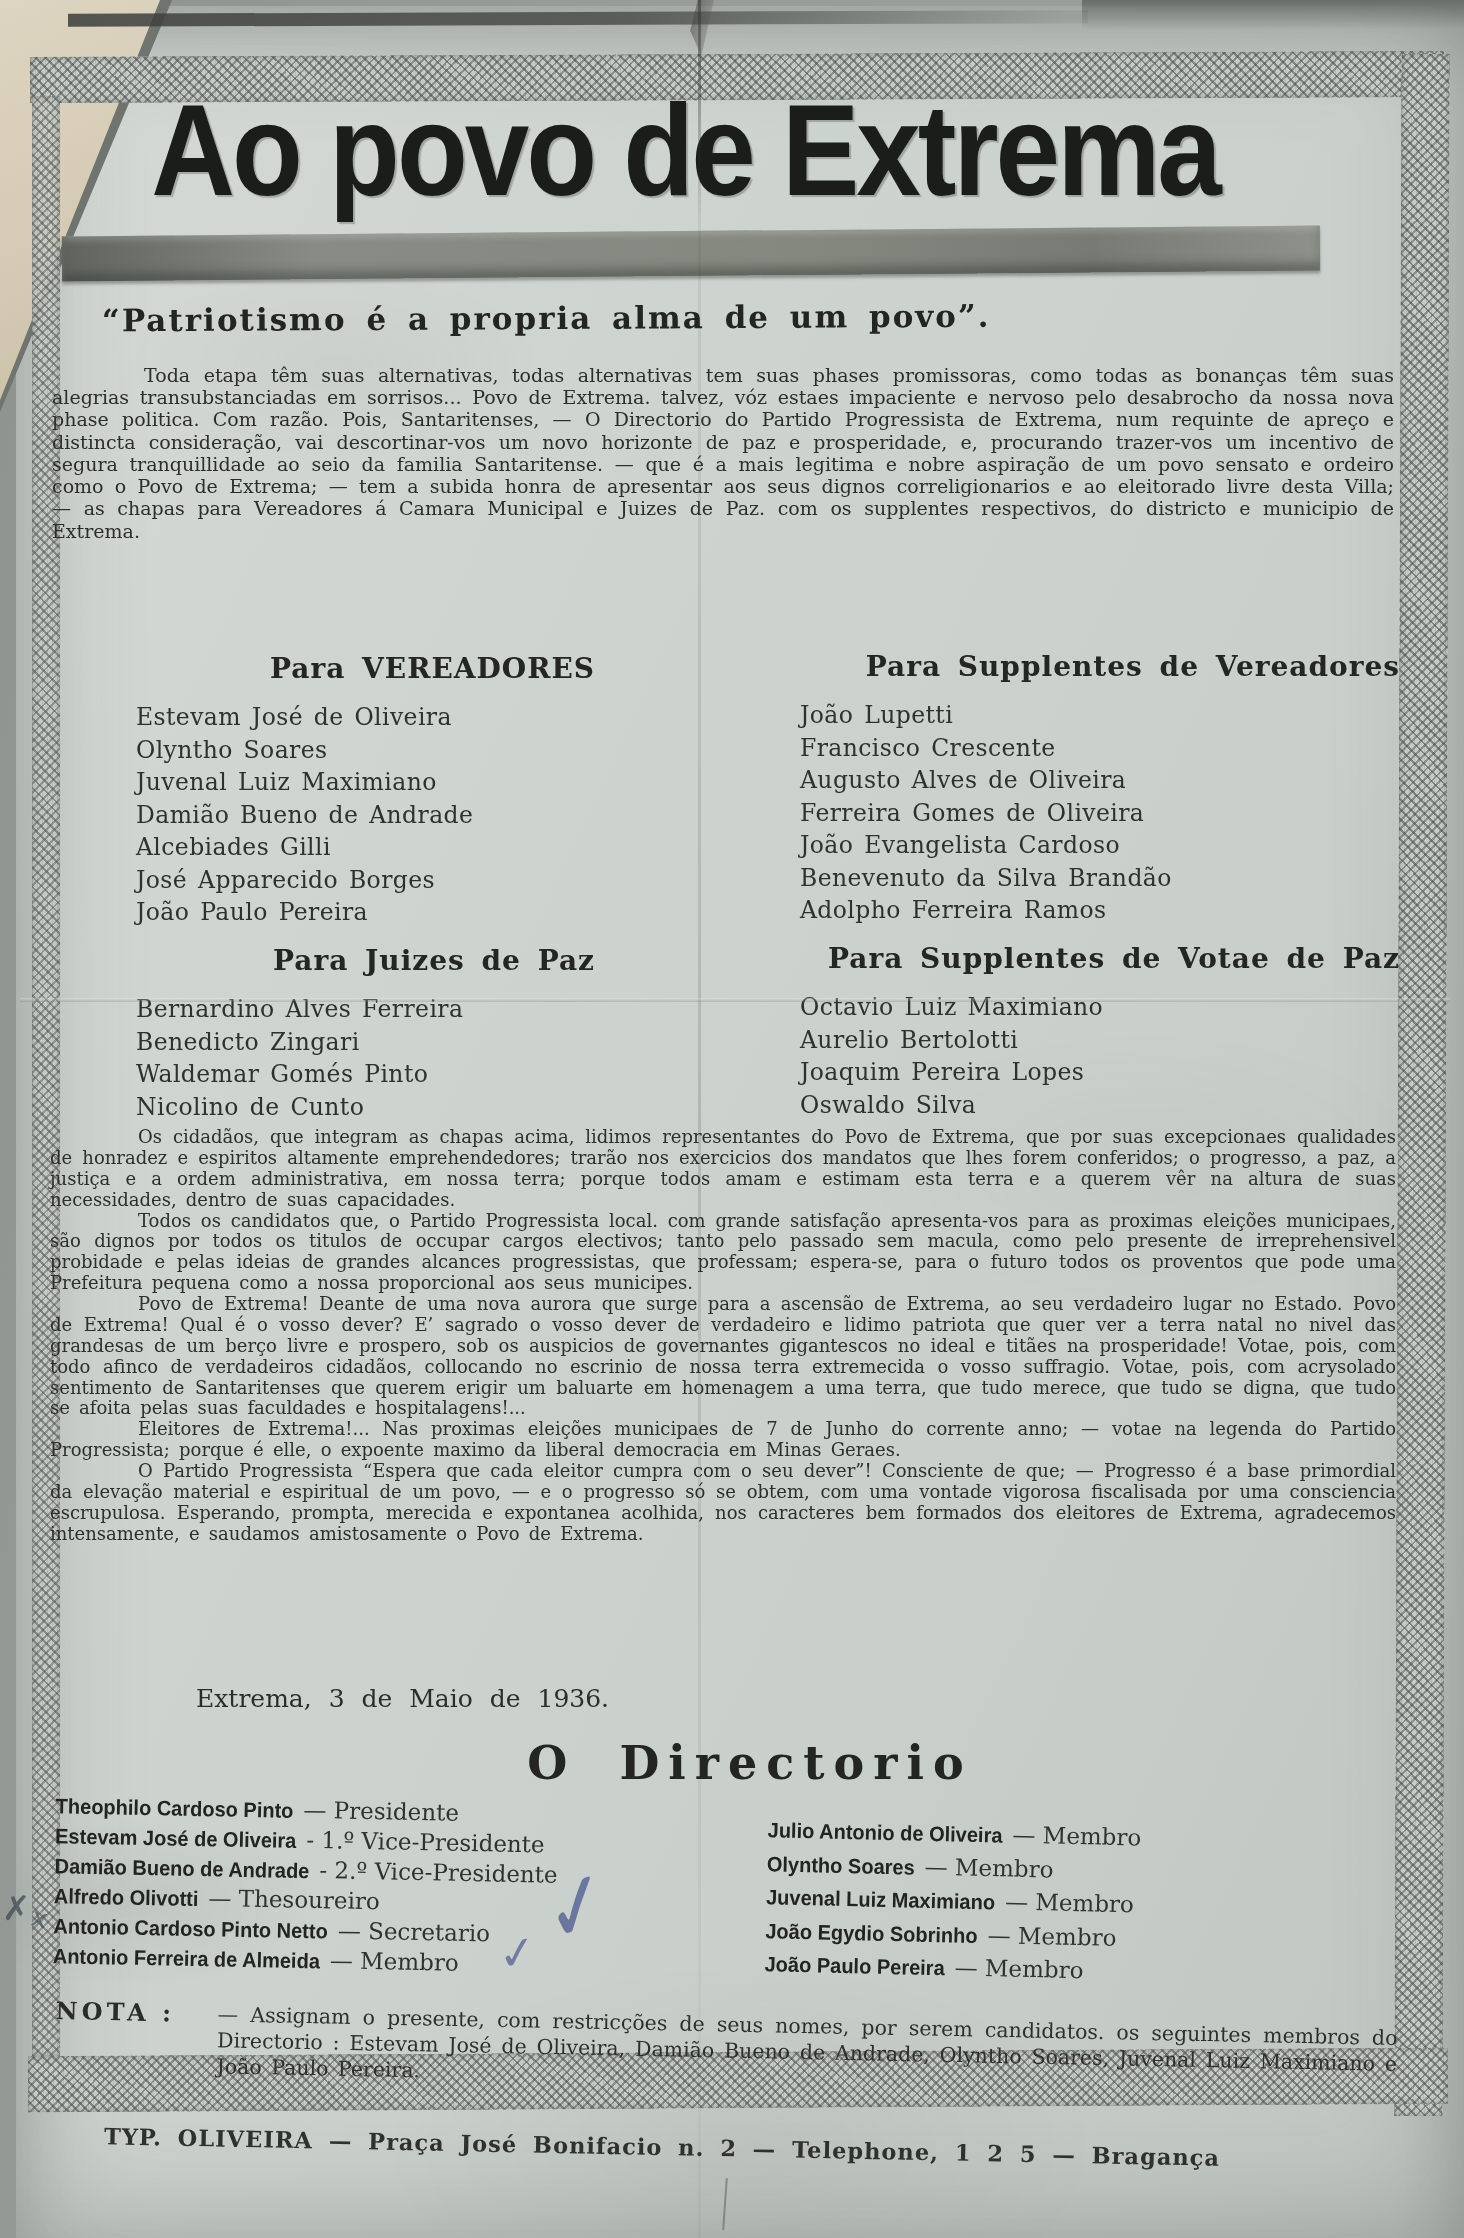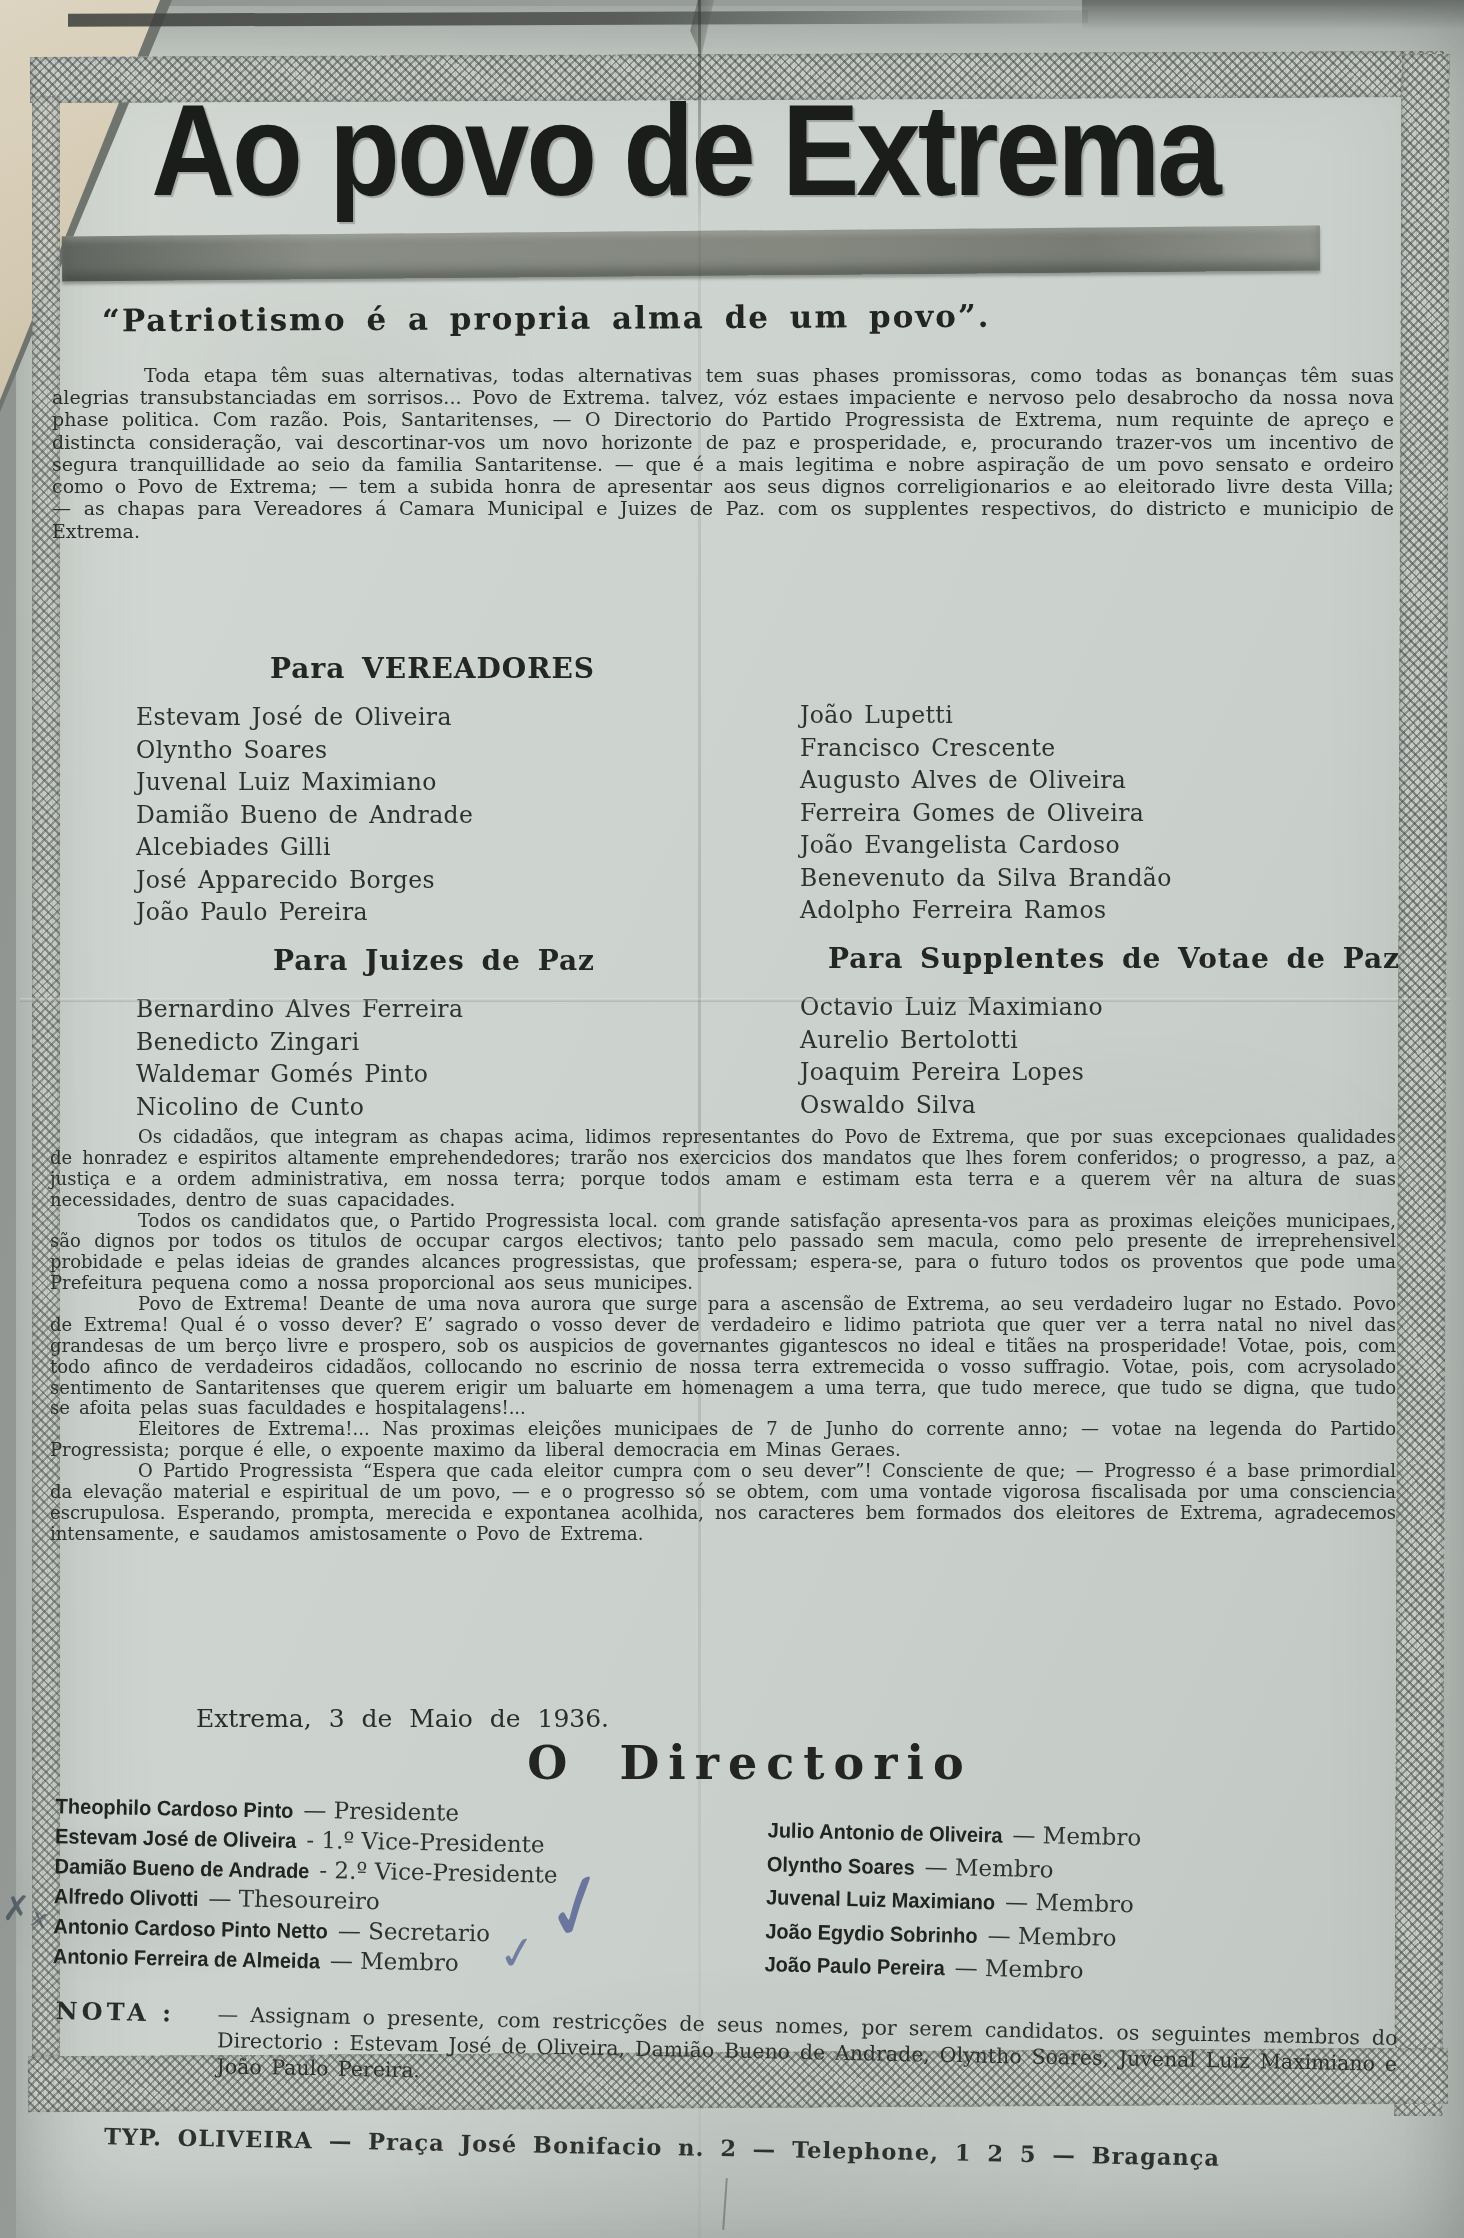--- a/index.html
+++ b/index.html
@@ -68,21 +68,21 @@
   .name-list{position:absolute;font-size:23.5px;line-height:32.5px;
          letter-spacing:.4px;word-spacing:3px;color:#2e312f;}
   .nl-ver{left:136px;top:701px;}
   .nl-supver{left:800px;top:699px;}
   .nl-juiz{left:136px;top:993px;}
   .nl-supjuiz{left:800px;top:991px;}
 
   .bodytext{position:absolute;left:50px;top:1127px;width:1346px;font-size:18px;
          line-height:1.16;text-align:justify;word-spacing:3.5px;color:#2d2f2d;}
   .bodytext p{margin:0;text-indent:88px;}
-  .dateline{position:absolute;left:196px;top:1684px;font-size:25px;word-spacing:9px;color:#2b2d2b;margin-top:20px;}
+  .dateline{position:absolute;left:196px;top:1684px;font-size:25px;word-spacing:9px;color:#2b2d2b;}
 
   .dir-head{position:absolute;left:100px;top:1736px;width:1300px;text-align:center;
          font-size:46px;font-weight:700;letter-spacing:9px;word-spacing:18px;color:#232523;}
   .dir-col{position:absolute;transform-origin:left top;}
   .dir-left{left:56px;top:1792px;transform:rotate(1.1deg);}
   .dir-right{left:768px;top:1816px;transform:rotate(1.3deg);}
   .dir-entry{height:30px;white-space:nowrap;}
   .dir-right .dir-entry{height:33.5px;}
   .dir-name{font-family:"Liberation Sans",sans-serif;font-weight:700;font-size:20px;
          letter-spacing:0;color:#222422;display:inline-block;transform:scaleY(1.05);}
@@ -116,20 +116,21 @@
   <div class="orn orn-bottom"></div>
   <div class="topbar"></div>
   <div class="top-right-shade"></div>
 
   <div class="title">Ao povo de Extrema</div>
   <div class="band"></div>
   <div class="motto">“Patriotismo é a propria alma de um povo”.</div>
   <div class="intro">Toda etapa têm suas alternativas, todas alternativas tem suas phases promissoras, como todas as bonanças têm suas alegrias transubstanciadas em sorrisos... Povo de Extrema. talvez, vóz estaes impaciente e nervoso pelo desabrocho da nossa nova phase politica. Com razão. Pois, Santaritenses, — O Directorio do Partido Progressista de Extrema, num requinte de apreço e distincta consideração, vai descortinar-vos um novo horizonte de paz e prosperidade, e, procurando trazer-vos um incentivo de segura tranquillidade ao seio da familia Santaritense. — que é a mais legitima e nobre aspiração de um povo sensato e ordeiro como o Povo de Extrema; — tem a subida honra de apresentar aos seus dignos correligionarios e ao eleitorado livre desta Villa; — as chapas para Vereadores á Camara Municipal e Juizes de Paz. com os supplentes respectivos, do districto e municipio de Extrema.</div>
 
   <div class="list-head lh-ver">Para  VEREADORES</div>
+  <div class="list-head lh-supver">Para Supplentes de Vereadores</div>
 
   <div class="name-list nl-ver">
     <div>Estevam José de Oliveira</div>
     <div>Olyntho Soares</div>
     <div>Juvenal Luiz Maximiano</div>
     <div>Damião Bueno de Andrade</div>
     <div>Alcebiades Gilli</div>
     <div>José Apparecido Borges</div>
     <div>João Paulo Pereira</div>
   </div>

